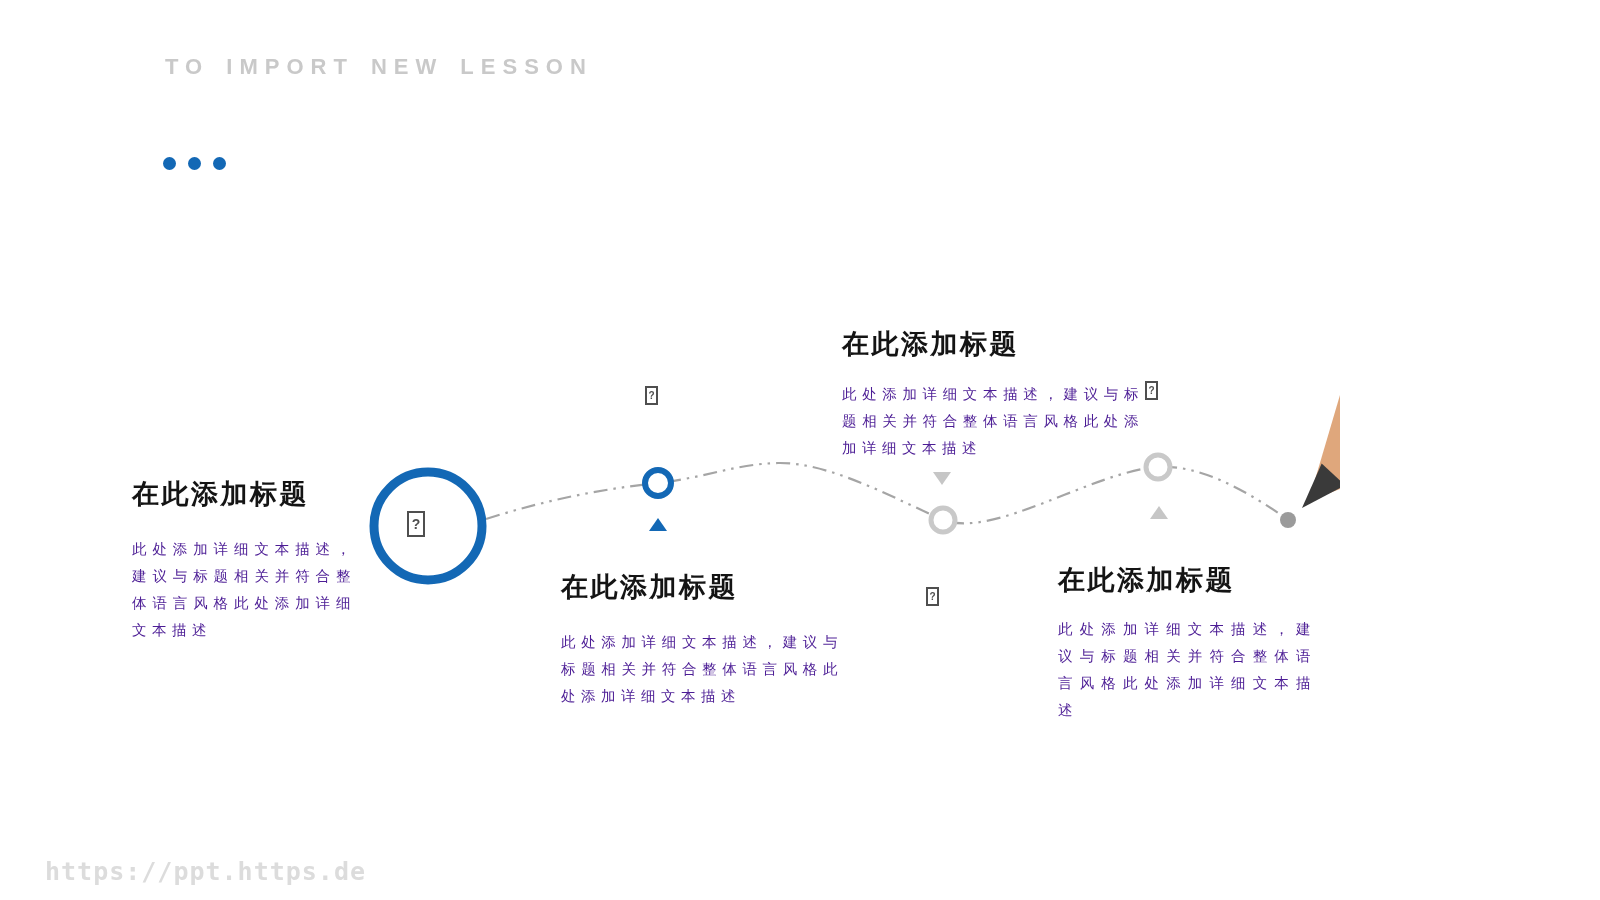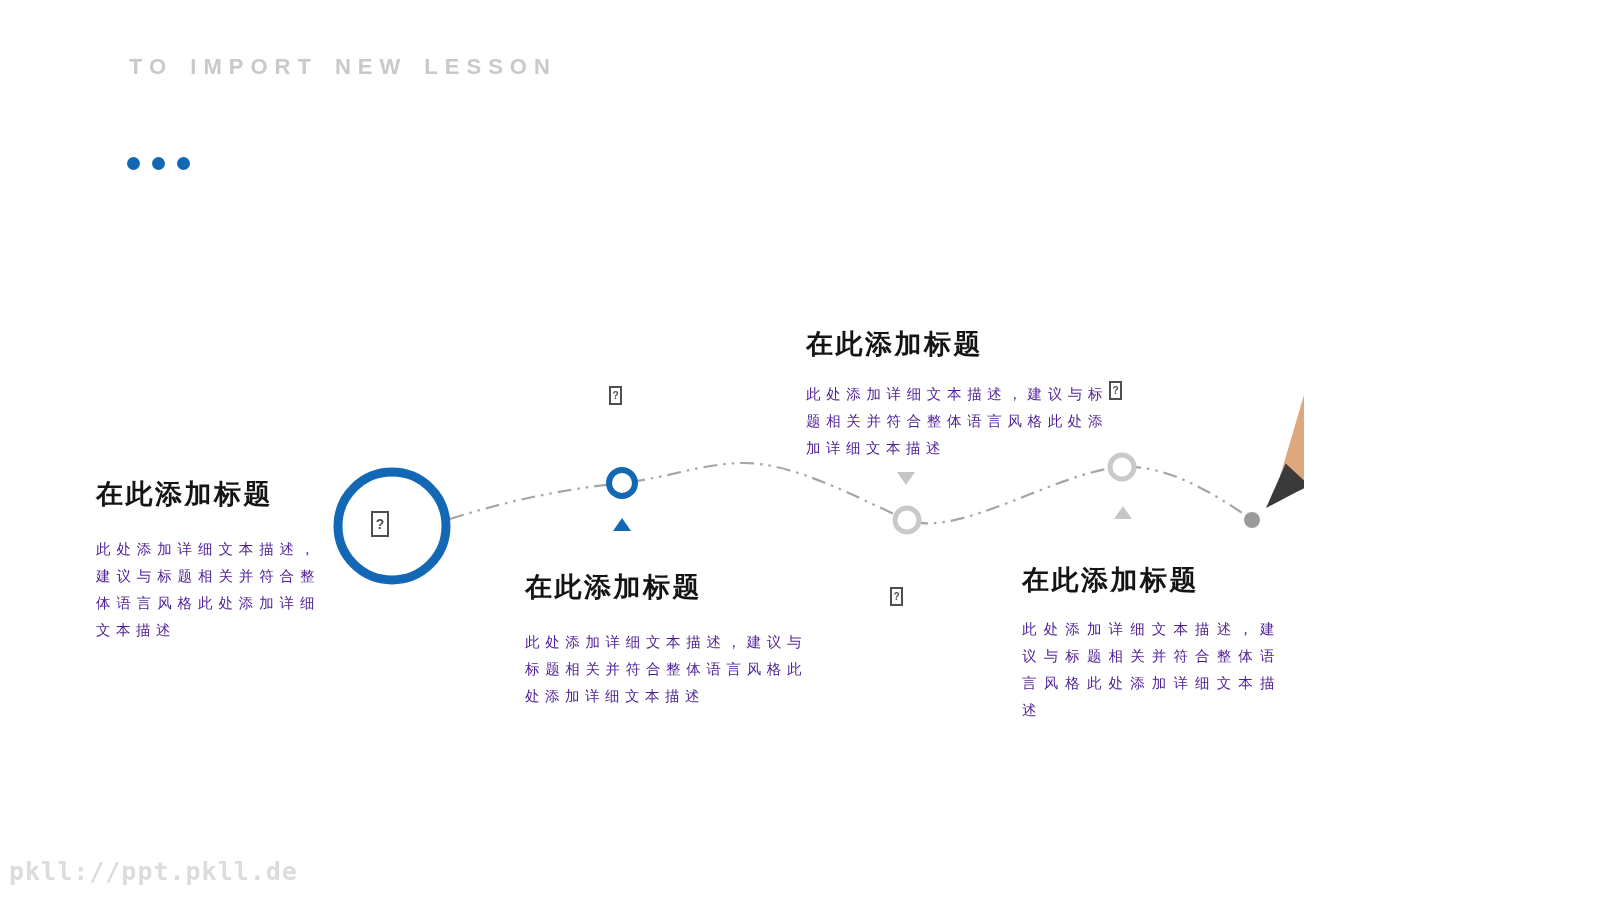--- a/index.html
+++ b/index.html
@@ -1,17 +1,17 @@
 <!DOCTYPE html>
 <html><head>
 <meta charset="utf-8">
 <style>
   html,body { margin:0; padding:0; background:#ffffff; }
   body { width:1600px; height:900px; font-family:"Liberation Sans", sans-serif; }
-  .slide { position:relative; width:1304px; height:900px; background:#ffffff; overflow:hidden; }
+  .slide { position:relative; width:1304px; height:900px; background:#ffffff; overflow:hidden;margin-left:36px; }
 
   svg.layer { position:absolute; left:0; top:0; width:1600px; height:900px; }
 
   .eyebrow {
     position:absolute; left:129px; top:54px;
     font-size:22px; font-weight:600; letter-spacing:7px; word-spacing:4px;
     color:#c9c9c9; white-space:nowrap;
   }
   .main-title {
     position:absolute; left:118px; top:72px; margin:0;
@@ -109,15 +109,15 @@
   <div class="section s4">
     <h2>在此添加标题</h2>
     <p>此处添加详细文本描述，建议与标题相关并符合整体语言风格此处添加详细文本描述</p>
   </div>
 
   <span class="tofu t1">?</span>
   <span class="tofu t2">?</span>
   <span class="tofu t3">?</span>
   <span class="tofu t4">?</span>
 
-  <div class="watermark">pkll://ppt.pkll.de</div>
+  <div class="watermark">https://ppt.https.de</div>
 
 </div>
 
 </body></html>

